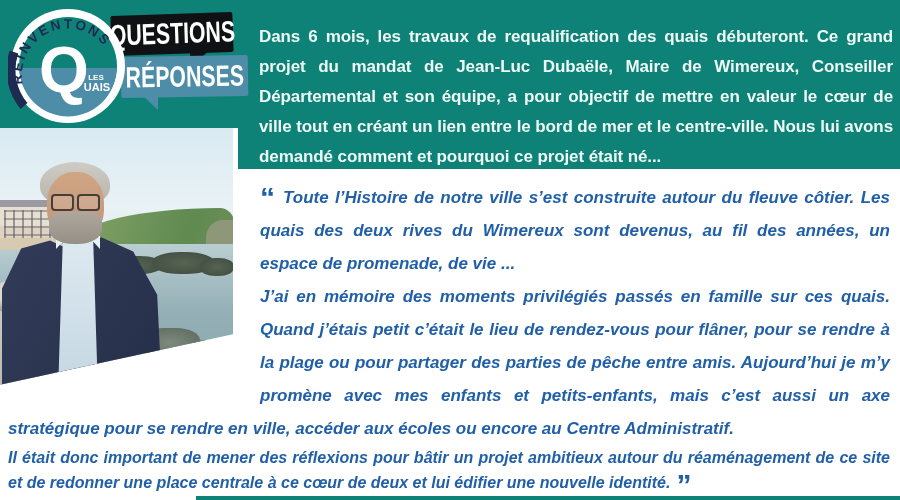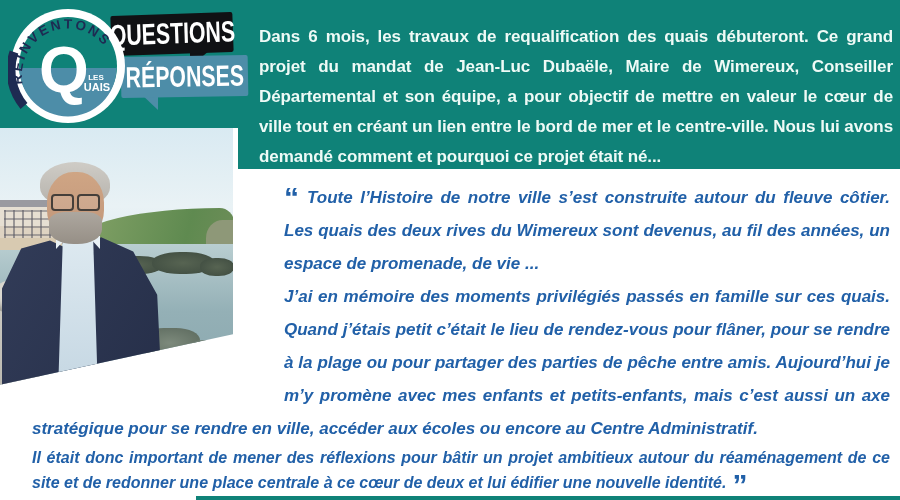--- a/index.html
+++ b/index.html
@@ -65,21 +65,21 @@
           clip-path:polygon(30% 4%,45% 11%,62% 2%,82% 11%,97% 38%,100% 100%,0 100%,0 34%,12% 9%);}
   .shirt{left:58px;top:112px;width:40px;height:154px;background:linear-gradient(#dde9f0,#c4d6e2);
          clip-path:polygon(12% 0,88% 0,100% 100%,0 100%);}
   .collar{left:56px;top:108px;width:44px;height:14px;background:transparent;}
   .collar:before,.collar:after{content:"";position:absolute;top:0;width:0;height:0;}
   .collar:before{left:0;border-top:13px solid #e9f1f5;border-right:12px solid transparent;}
   .collar:after{right:0;border-top:13px solid #e9f1f5;border-left:12px solid transparent;}
 
   
   .quote-area{position:absolute;left:0;top:169px;width:900px;height:331px;
-              padding:12px 10px 0 32px;box-sizing:border-box;color:#2160a8;}
+              padding:12px 10px 0 8px;box-sizing:border-box;color:#2160a8;}
   .photo-spacer{float:left;width:252px;height:231px;}
   .quote-area p{margin:0;font-style:italic;font-weight:bold;text-align:justify;text-align-last:left;}
   .qp{font-size:17px;line-height:33px;}
   .qp-last{font-size:16px;line-height:25px;}
   .qmark{font-style:normal;font-weight:bold;font-size:30px;line-height:0;}
   .qmark-open{margin-right:8px;vertical-align:-5px;}
   .qmark-close{margin-left:6px;vertical-align:-7px;}
 
   
   .bottom-bar{position:absolute;left:196px;top:496px;width:704px;height:4px;background:#0f8278;}

